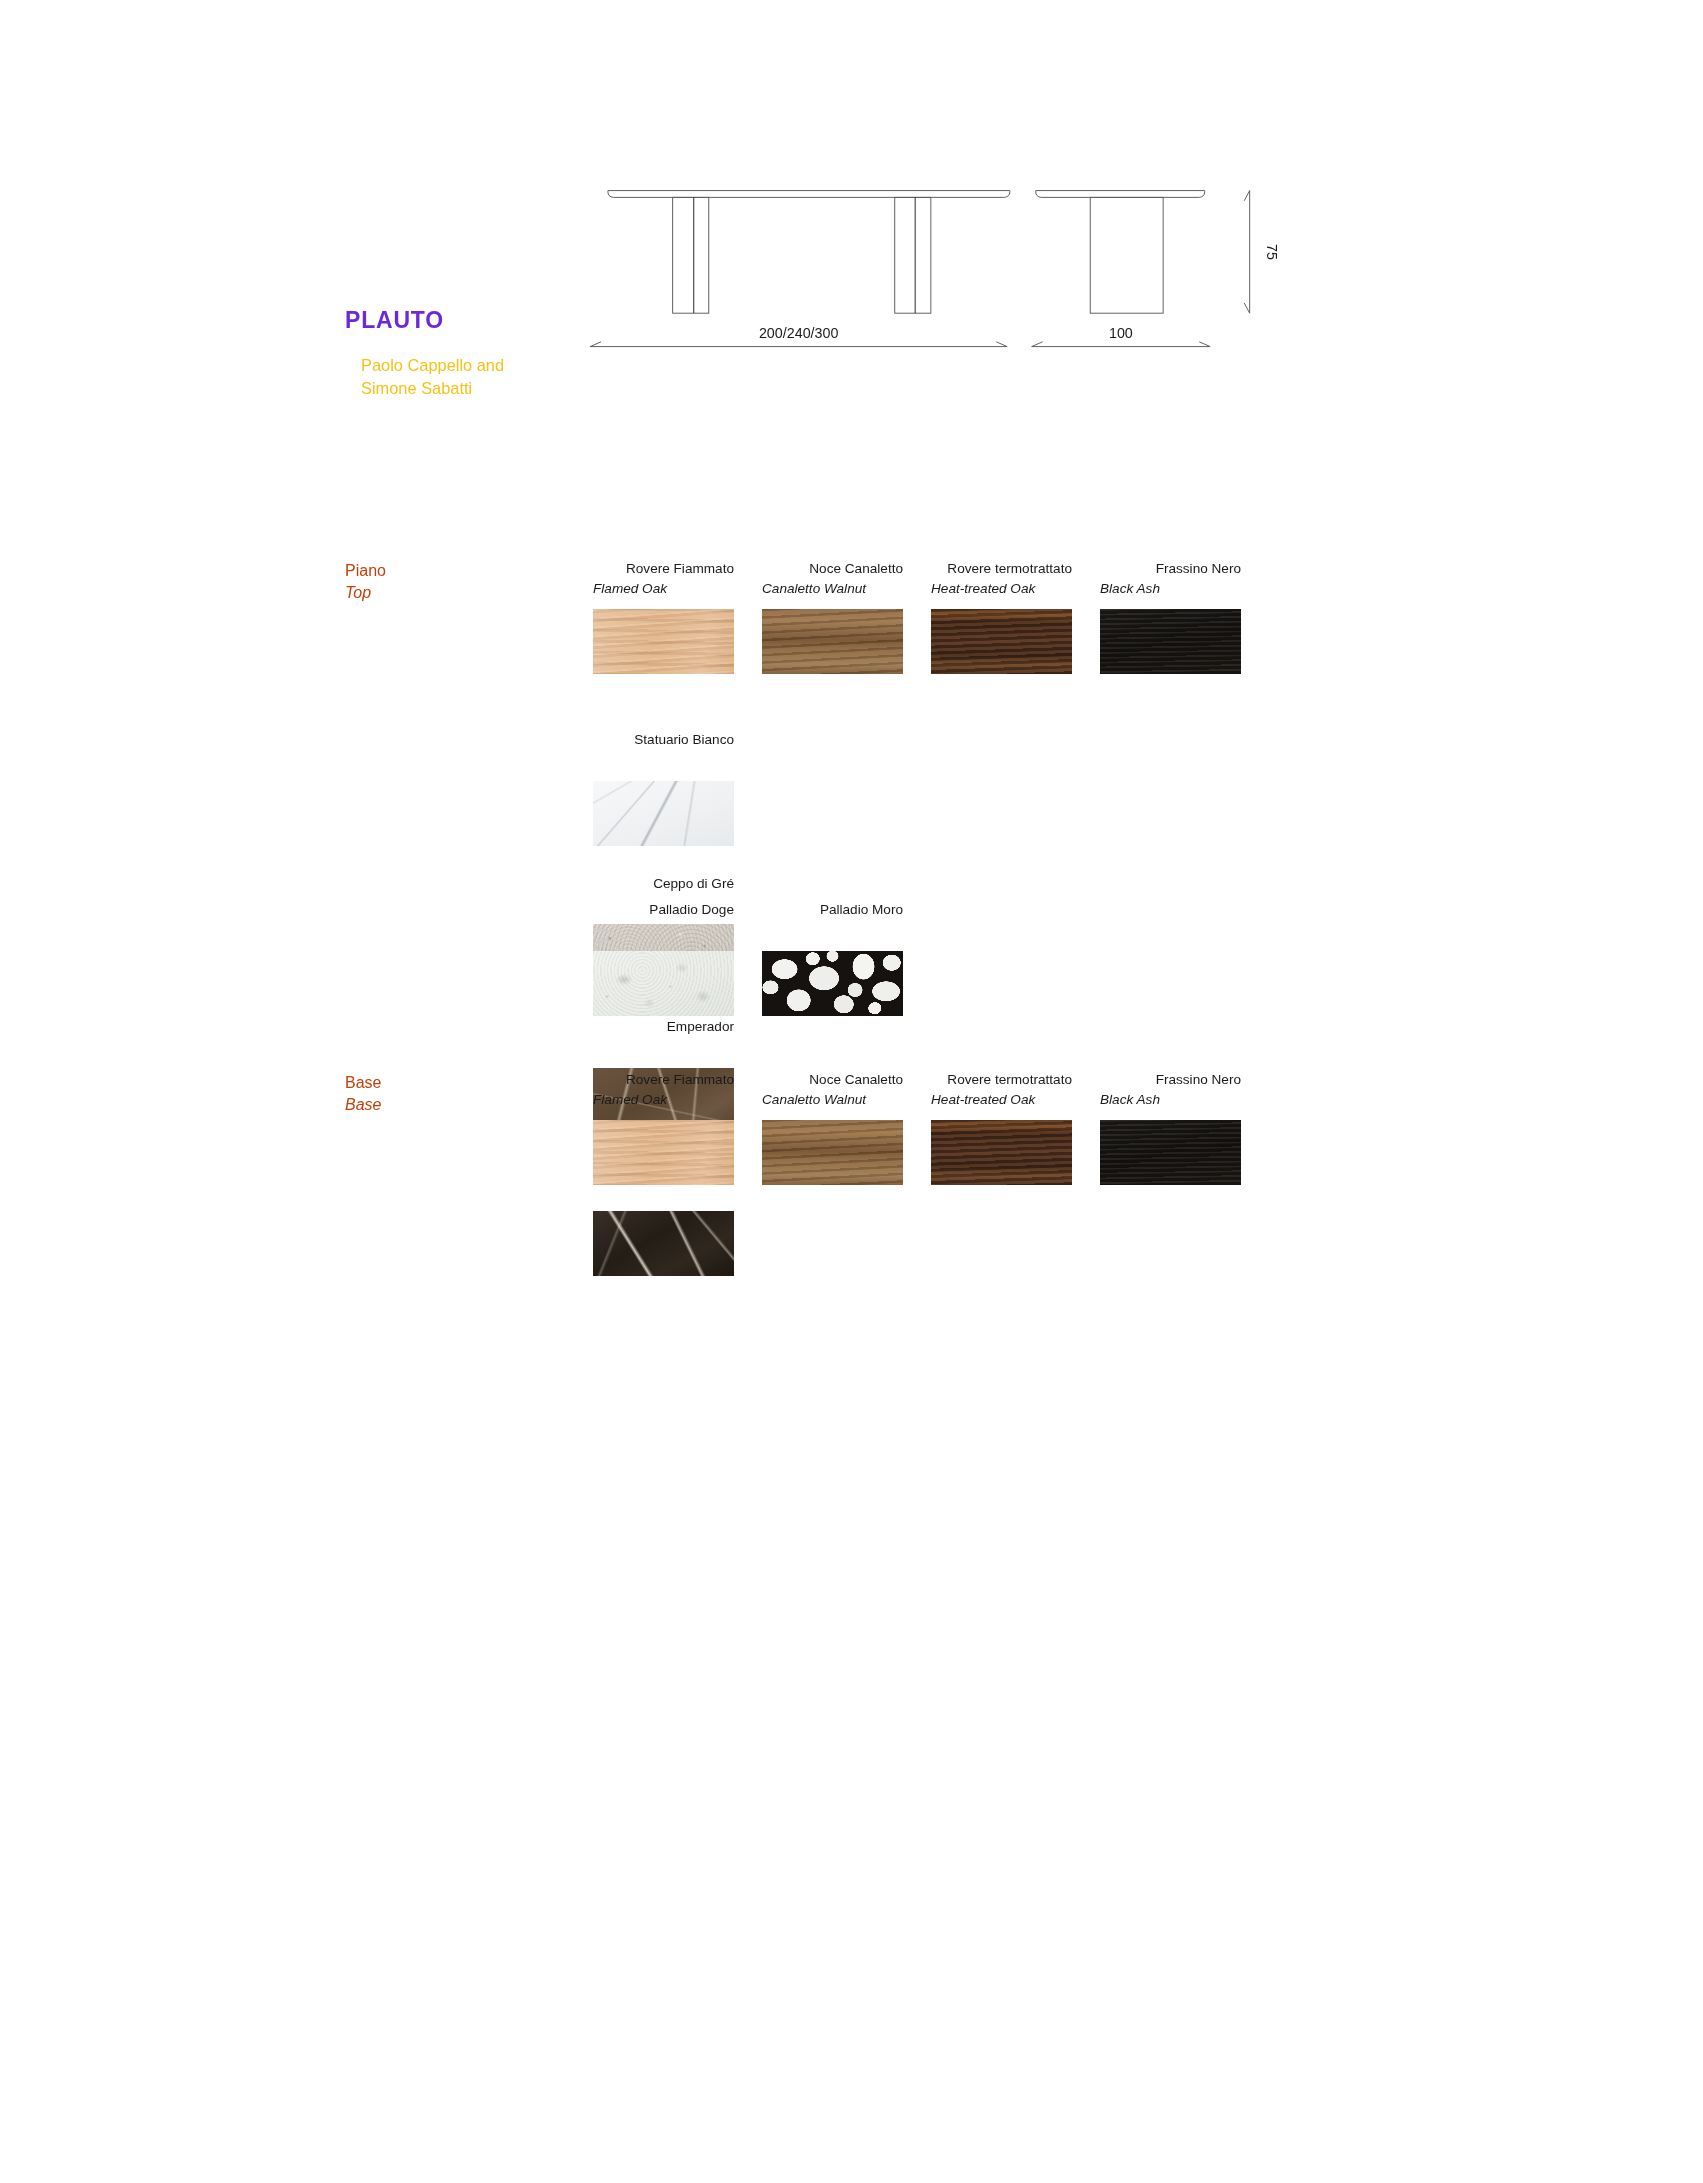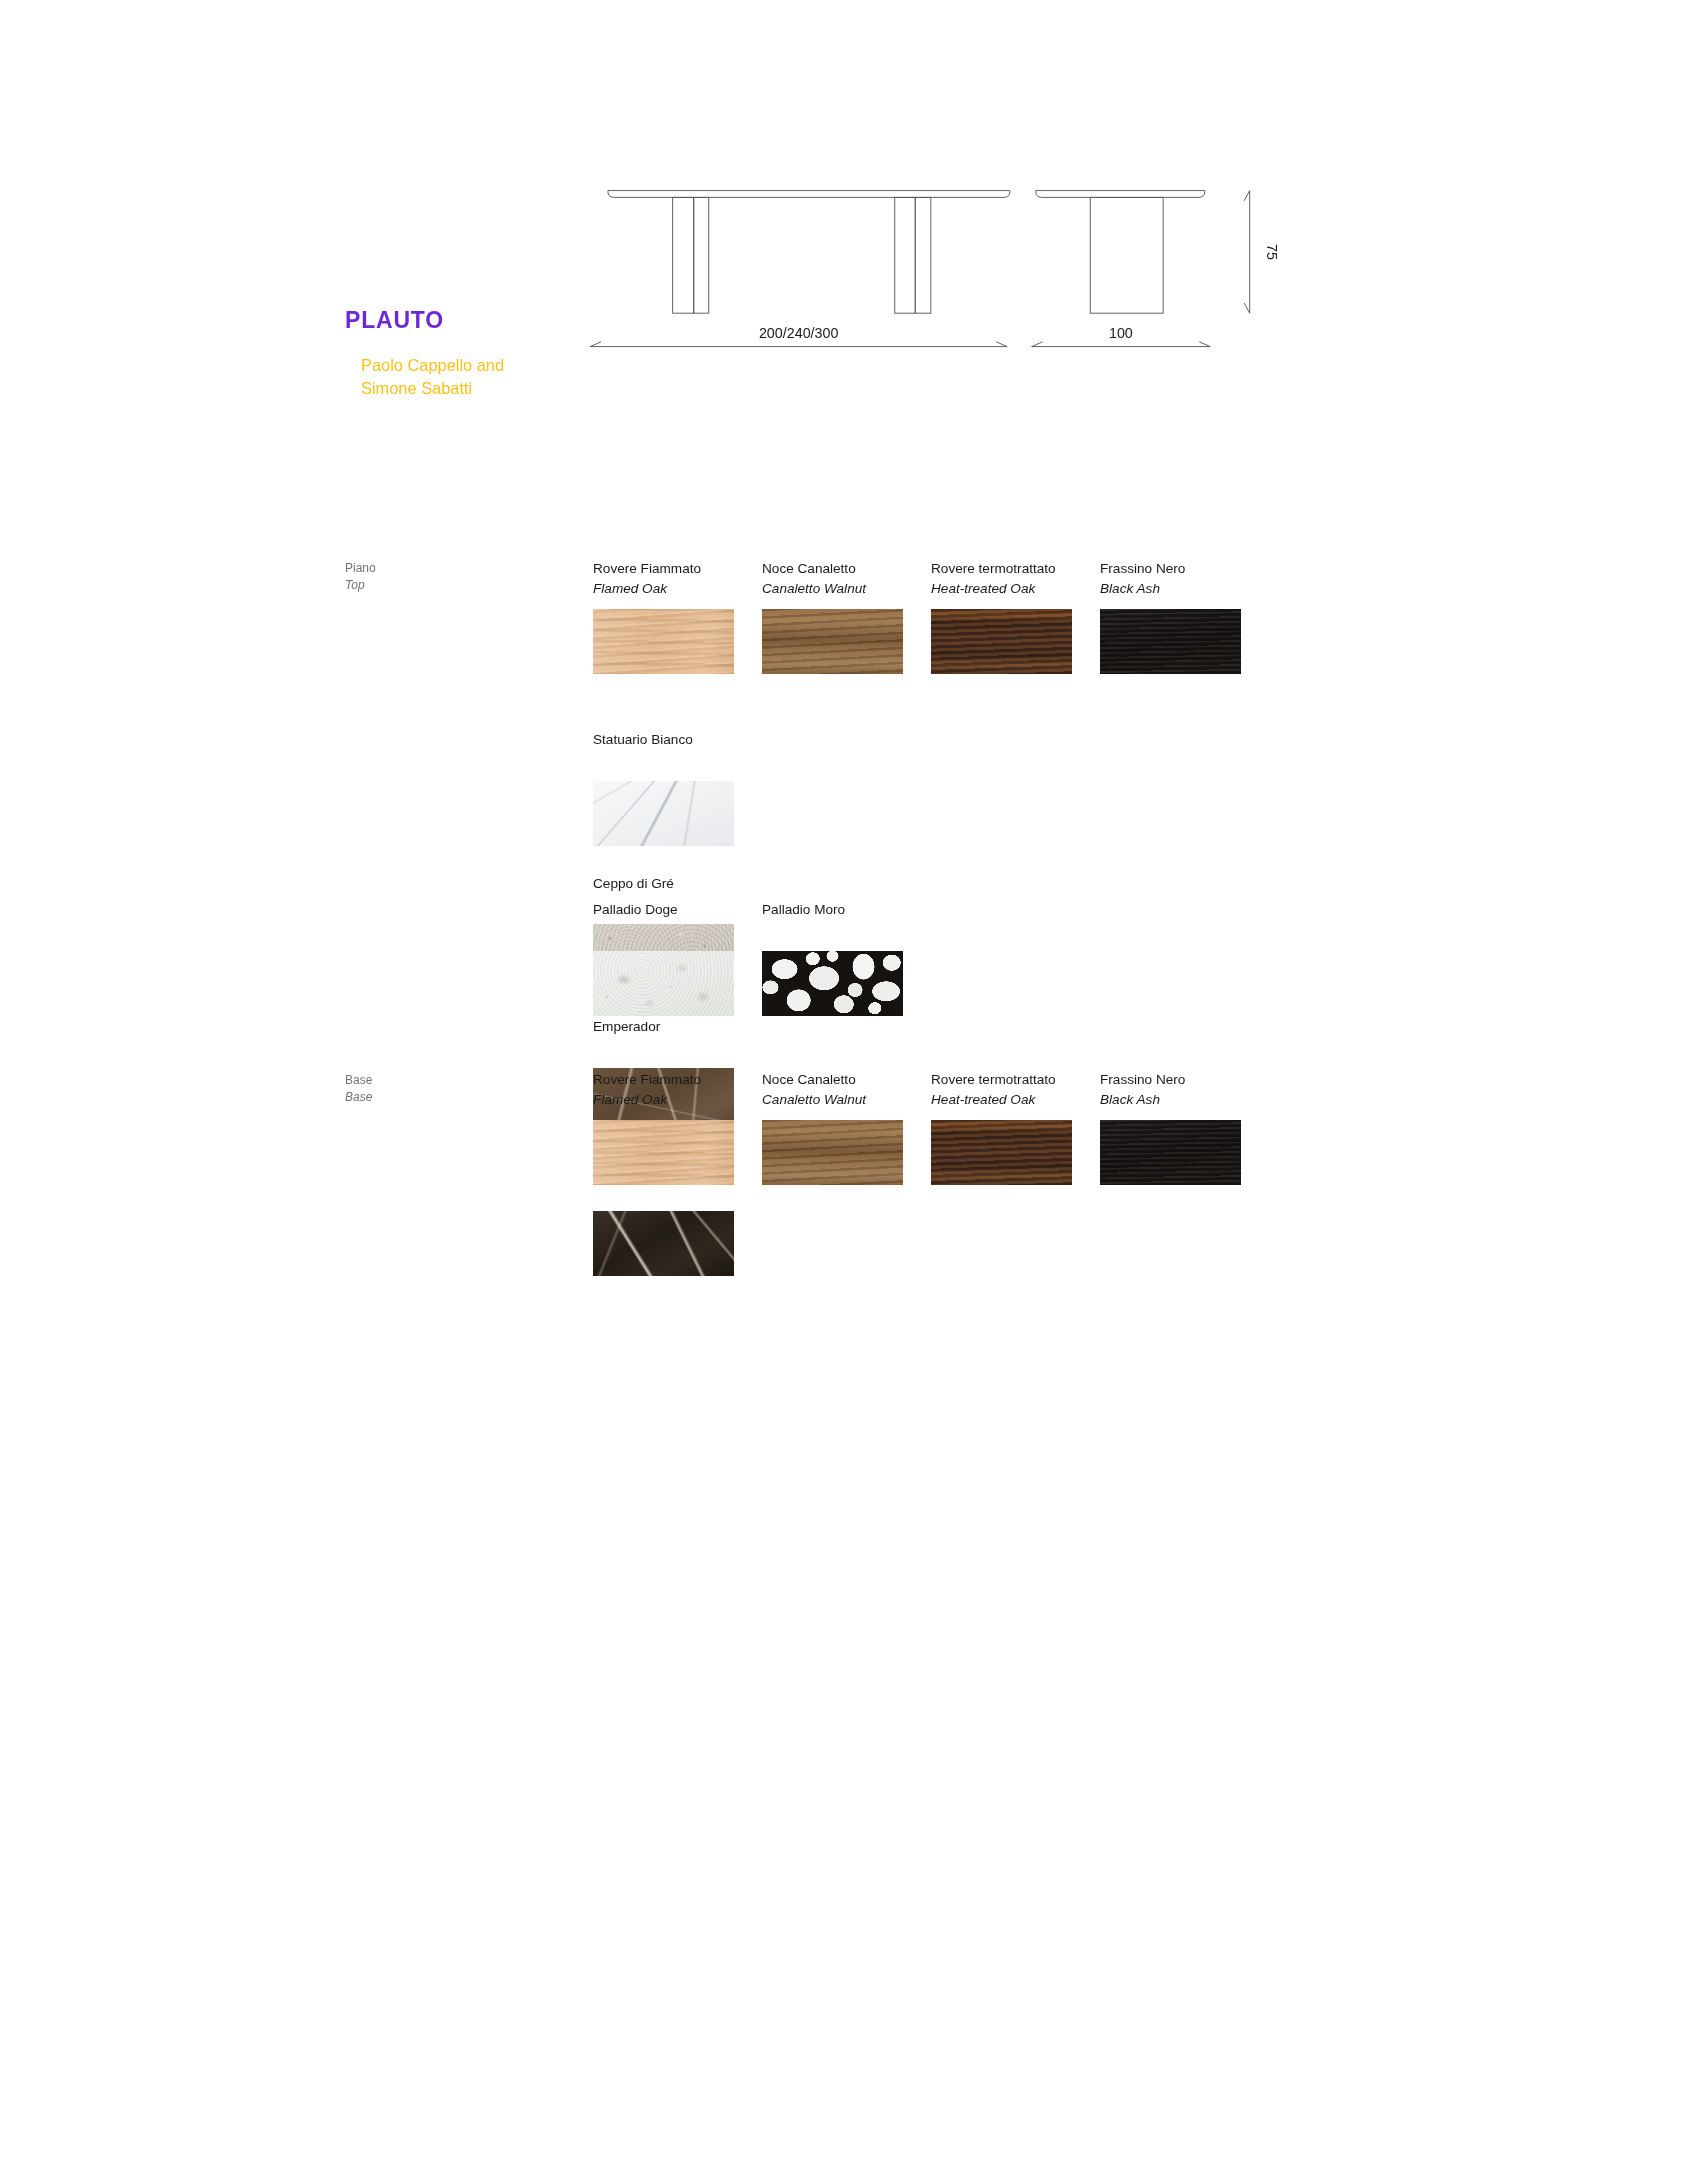--- a/index.html
+++ b/index.html
@@ -43,22 +43,22 @@
     font-size: 16.4px;
     line-height: 1.42;
     margin: 16px;
   }
 
   
   .side-label {
     position: absolute;
     left: 345px;
     width: 205px;
-    color: #737373;
-    font-size: 12px;
+    color: #c2410c;
+    font-size: 16px;
     line-height: 1.38;
   }
   .side-label .it { font-style: italic; display: block; }
   .side-label .ro { display: block; }
   #side-top  { top: 560px; }
   #side-base { top: 1072px; }
 
   
   .drawing {
     position: absolute;
@@ -89,20 +89,21 @@
     line-height: 1.48;
     color: #1a1a1a;
     min-height: 20.5px;
   }
   .swatch-label .en {
     font-style: italic;
     display: block;
   }
   .swatch-label .it-name {
     display: block;
+    text-align: right;
   }
   .swatch-chip {
     width: 141px;
     height: 65px;
     margin-top: 9.5px;
     position: relative;
     overflow: hidden;
     background: #ccc;
   }
   .swatch-cell.two-line .swatch-chip { margin-top: 9.5px; }

